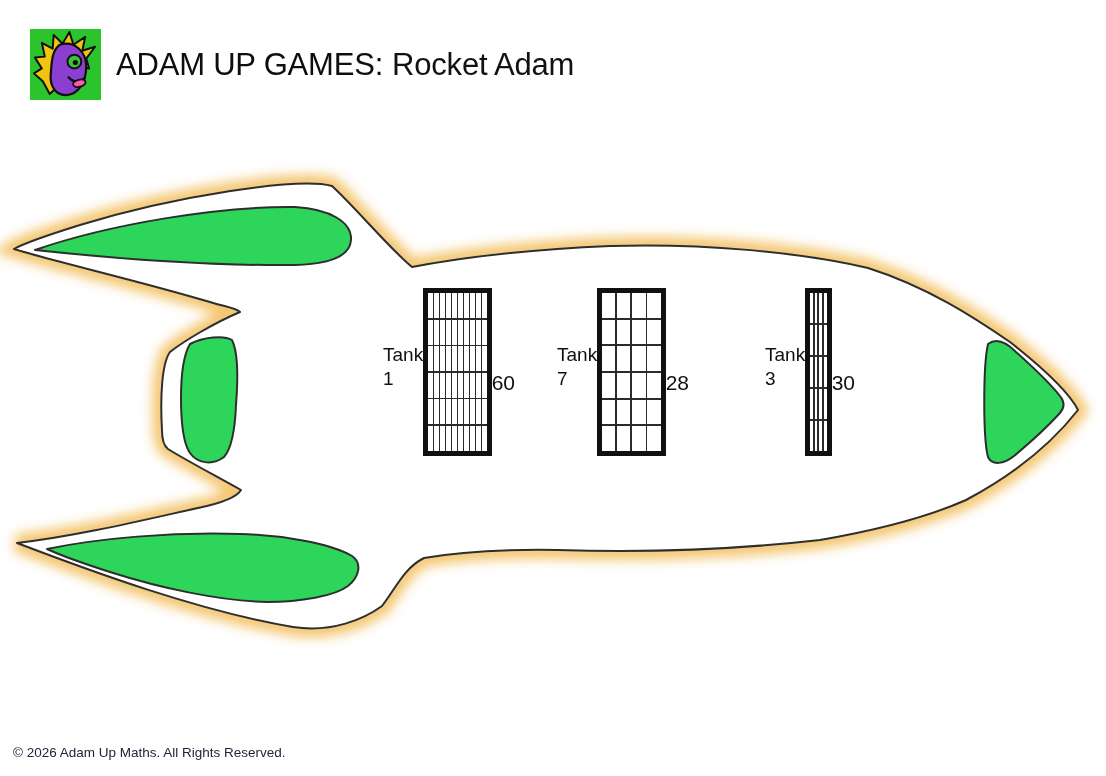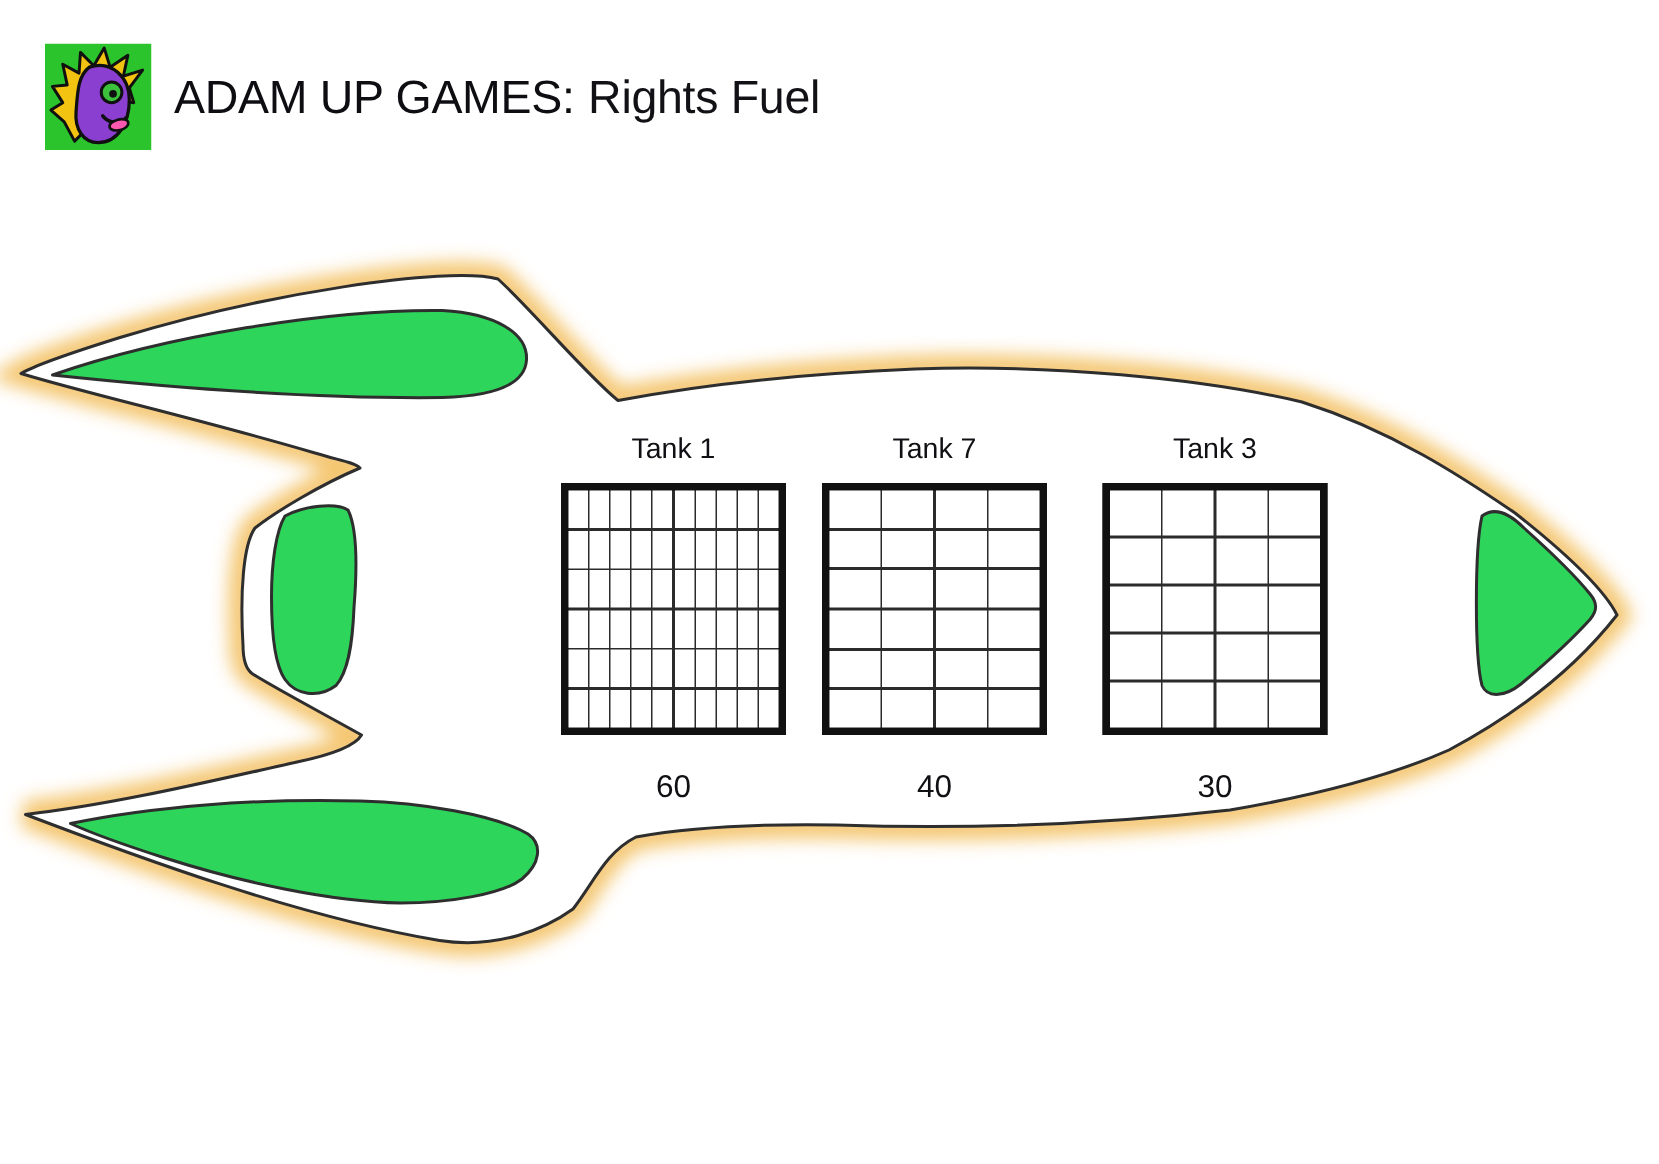--- a/index.html
+++ b/index.html
@@ -34,21 +34,21 @@
   .rocket{
     position:absolute;left:0;top:0;width:1106px;height:776px;z-index:1;
   }
   .rocket .glow{fill:#ffffff;stroke:var(--glow_orange);stroke-width:18;}
   .rocket .hull{fill:#ffffff;stroke:var(--outline);stroke-width:2;stroke-linejoin:round;}
   .rocket .panel{fill:var(--rocket_green);stroke:var(--outline);stroke-width:2;stroke-linejoin:round;}
   
   .tanks{position:absolute;left:0;top:0;width:100%;height:100%;z-index:3;}
   .tank{
     position:absolute;top:288px;width:132px;
-    display:flex;flex-direction:column;align-items:center;justify-content:flex-end;
+    display:flex;flex-direction:row;align-items:center;justify-content:flex-end;
   }
   .tank-label{
     font-size:19px;line-height:24px;color:#101014;
     margin-bottom:10px;font-weight:400;
   }
   .tank-grid{
     width:150px;height:168px;
     display:grid;
     background:#2b2b2b;
     border:5px solid #111111;
@@ -112,21 +112,21 @@
     <svg class="logo" viewBox="0 0 72 72" aria-hidden="true">
       <rect x="0" y="0" width="72" height="72" fill="var(--logo_green)"></rect>
       <polygon points="20,66 13,53 4,45 12,40 5,29 15,28 12,14 23,20 24,6 33,15 40,3 44,16 56,8 53,22 66,18 57,30 60,40 48,38 40,50 28,58" fill="#f2c311" stroke="#101010" stroke-width="2" stroke-linejoin="round"></polygon>
       <path d="M 30 16 C 45 11 57 23 57 38 C 57 54 49 67 36 67 C 26 67 20 58 21 46 C 22 34 22 22 30 16 Z" fill="#8a3fd1" stroke="#101010" stroke-width="2.2"></path>
       <circle cx="45" cy="33" r="7" fill="#3cc13c" stroke="#101010" stroke-width="2"></circle>
       <circle cx="46" cy="34" r="2.6" fill="#101010"></circle>
       <path d="M 39 49 C 43 54 50 55 55 50" fill="none" stroke="#101010" stroke-width="2.4" stroke-linecap="round"></path>
       <ellipse cx="50" cy="55" rx="6.5" ry="3.6" fill="#ff58b0" stroke="#101010" stroke-width="1.8" transform="rotate(-14 50 55)"></ellipse>
     </svg>
     <div class="title-line">
-      <span class="brand">ADAM UP GAMES:</span><span class="subtitle">Rights Fuel</span>
+      <span class="brand">ADAM UP GAMES:</span><span class="subtitle">Rocket Adam</span>
     </div>
   </div>
 
   <div class="tanks">
     <div class="tank" style="left:383px;">
       <div class="tank-label">Tank 1</div>
       <div class="tank-grid" style="grid-template-columns: repeat(10, 1fr); grid-template-rows: repeat(6, 1fr); gap: 1.1px;">
           <div class="cell"></div>
           <div class="cell"></div>
           <div class="cell"></div>
@@ -211,21 +211,21 @@
           <div class="cell"></div>
           <div class="cell"></div>
           <div class="cell"></div>
           <div class="cell"></div>
           <div class="cell"></div>
           <div class="cell"></div>
           <div class="cell"></div>
           <div class="cell"></div>
           <div class="cell"></div>
         </div>
-      <div class="tank-value">40</div>
+      <div class="tank-value">28</div>
     </div>
     <div class="tank" style="left:723px;padding-left:42px;">
       <div class="tank-label">Tank 3</div>
       <div class="tank-grid" style="grid-template-columns: repeat(4, 1fr); grid-template-rows: repeat(5, 1fr); gap: 1.8px;">
           <div class="cell"></div>
           <div class="cell"></div>
           <div class="cell"></div>
           <div class="cell"></div>
           <div class="cell"></div>
           <div class="cell"></div>
@@ -241,14 +241,15 @@
           <div class="cell"></div>
           <div class="cell"></div>
           <div class="cell"></div>
           <div class="cell"></div>
           <div class="cell"></div>
         </div>
       <div class="tank-value">30</div>
     </div>
   </div>
 
+  <div class="footer">© 2026 Adam Up Maths. All Rights Reserved.</div>
 
 </div>
 
 </body></html>

